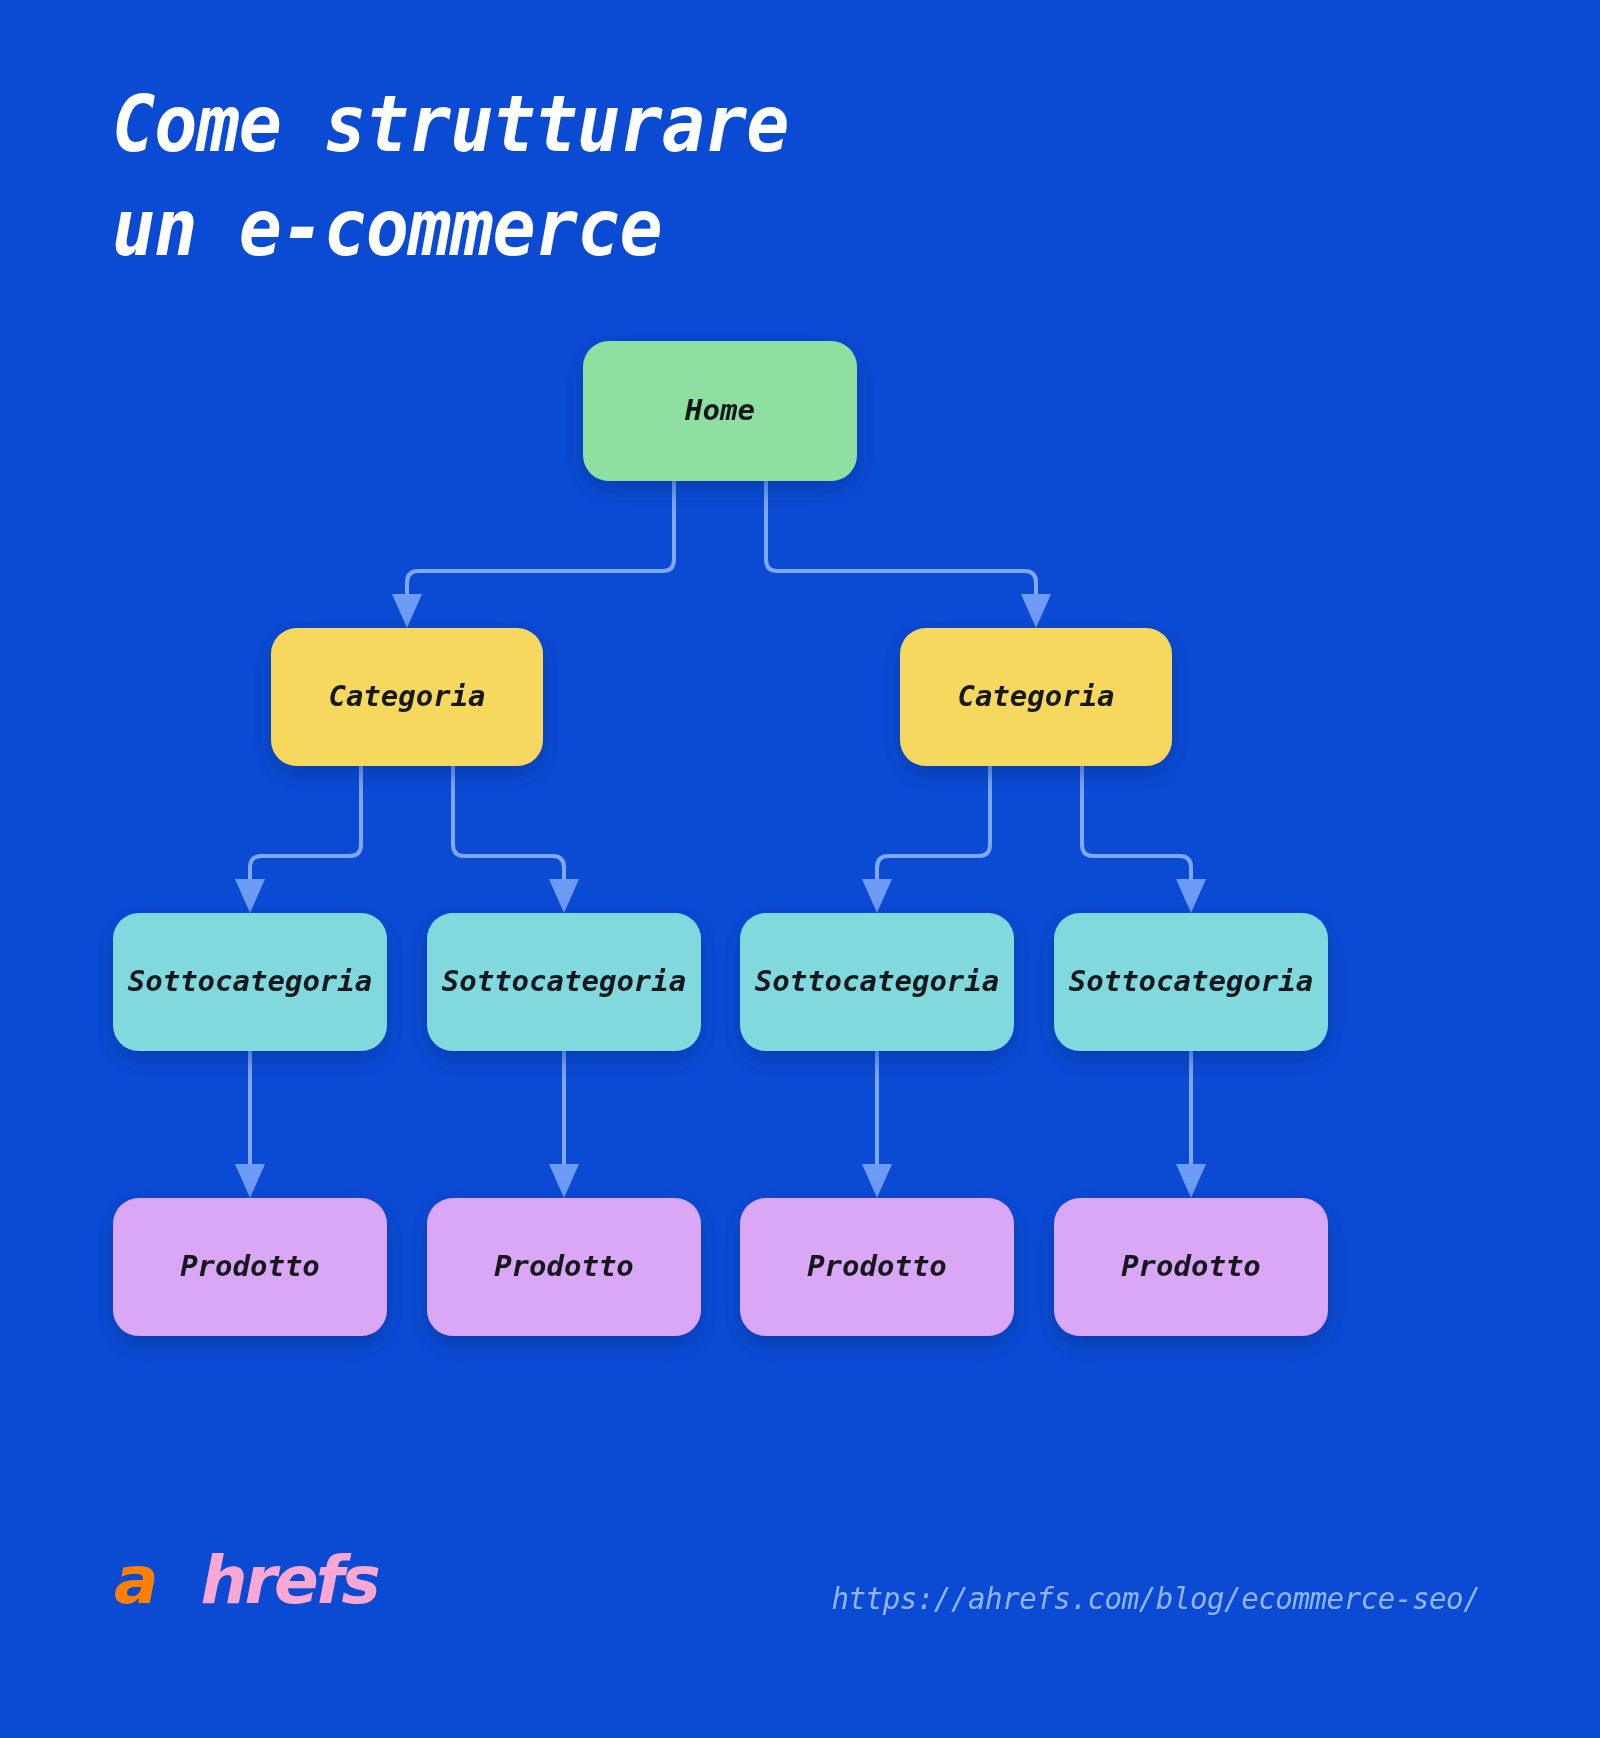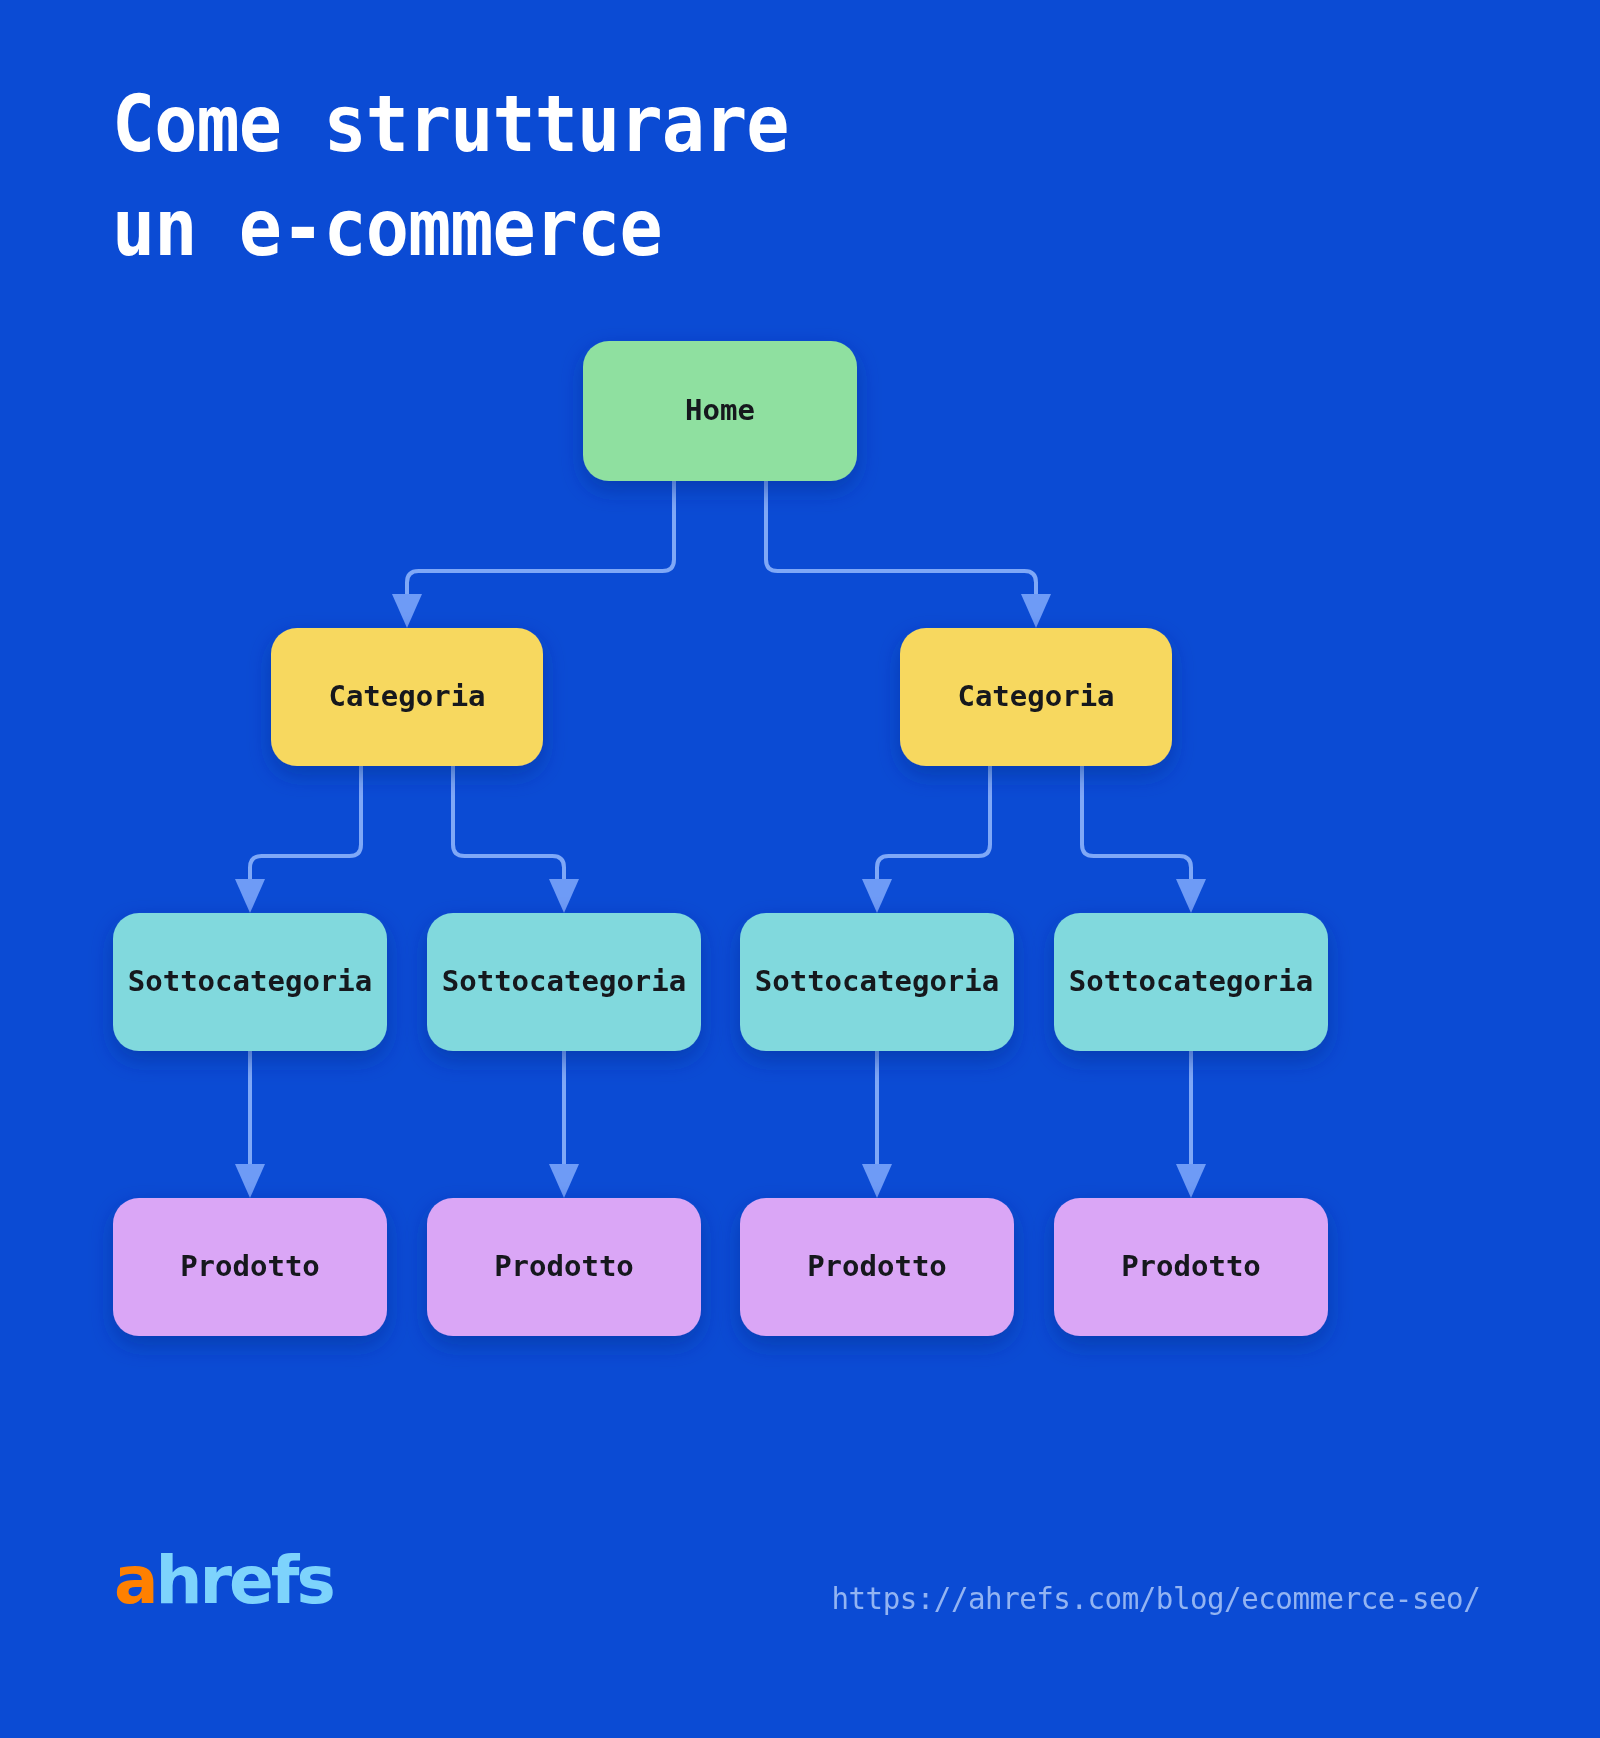--- a/index.html
+++ b/index.html
@@ -13,20 +13,21 @@
     font-family: "DejaVu Sans Mono", "Liberation Mono", monospace;
     overflow: hidden;
     position: relative;
   }
   #poster {
     position: absolute;
     inset: 0;
     width: 1600px;
     height: 1228px;
     background: #0B4BD4;
+    font-style: italic;
   }
 
   
   .title-block {
     position: absolute;
     left: 112px;
     top: 72px;
     width: 1100px;
   }
   .title-line {
@@ -83,21 +84,21 @@
     left: 114px;
     top: 1548px;
     font-family: "DejaVu Sans", "Liberation Sans", sans-serif;
     font-weight: bold;
     font-size: 66px;
     letter-spacing: -3px;
     line-height: 1;
     white-space: nowrap;
   }
   .logo .logo-a { color: #FF8000; }
-  .logo .logo-rest { color: #7dd3fc; }
+  .logo .logo-rest { color: #f9a8d4; margin-left: 45px; }
 
   .footer-url {
     position: absolute;
     right: 120px;
     top: 1580px;
     color: #93B4F2;
     font-family: "DejaVu Sans Mono", "Liberation Mono", monospace;
     font-size: 31px;
     letter-spacing: -0.5px;
     white-space: nowrap;

